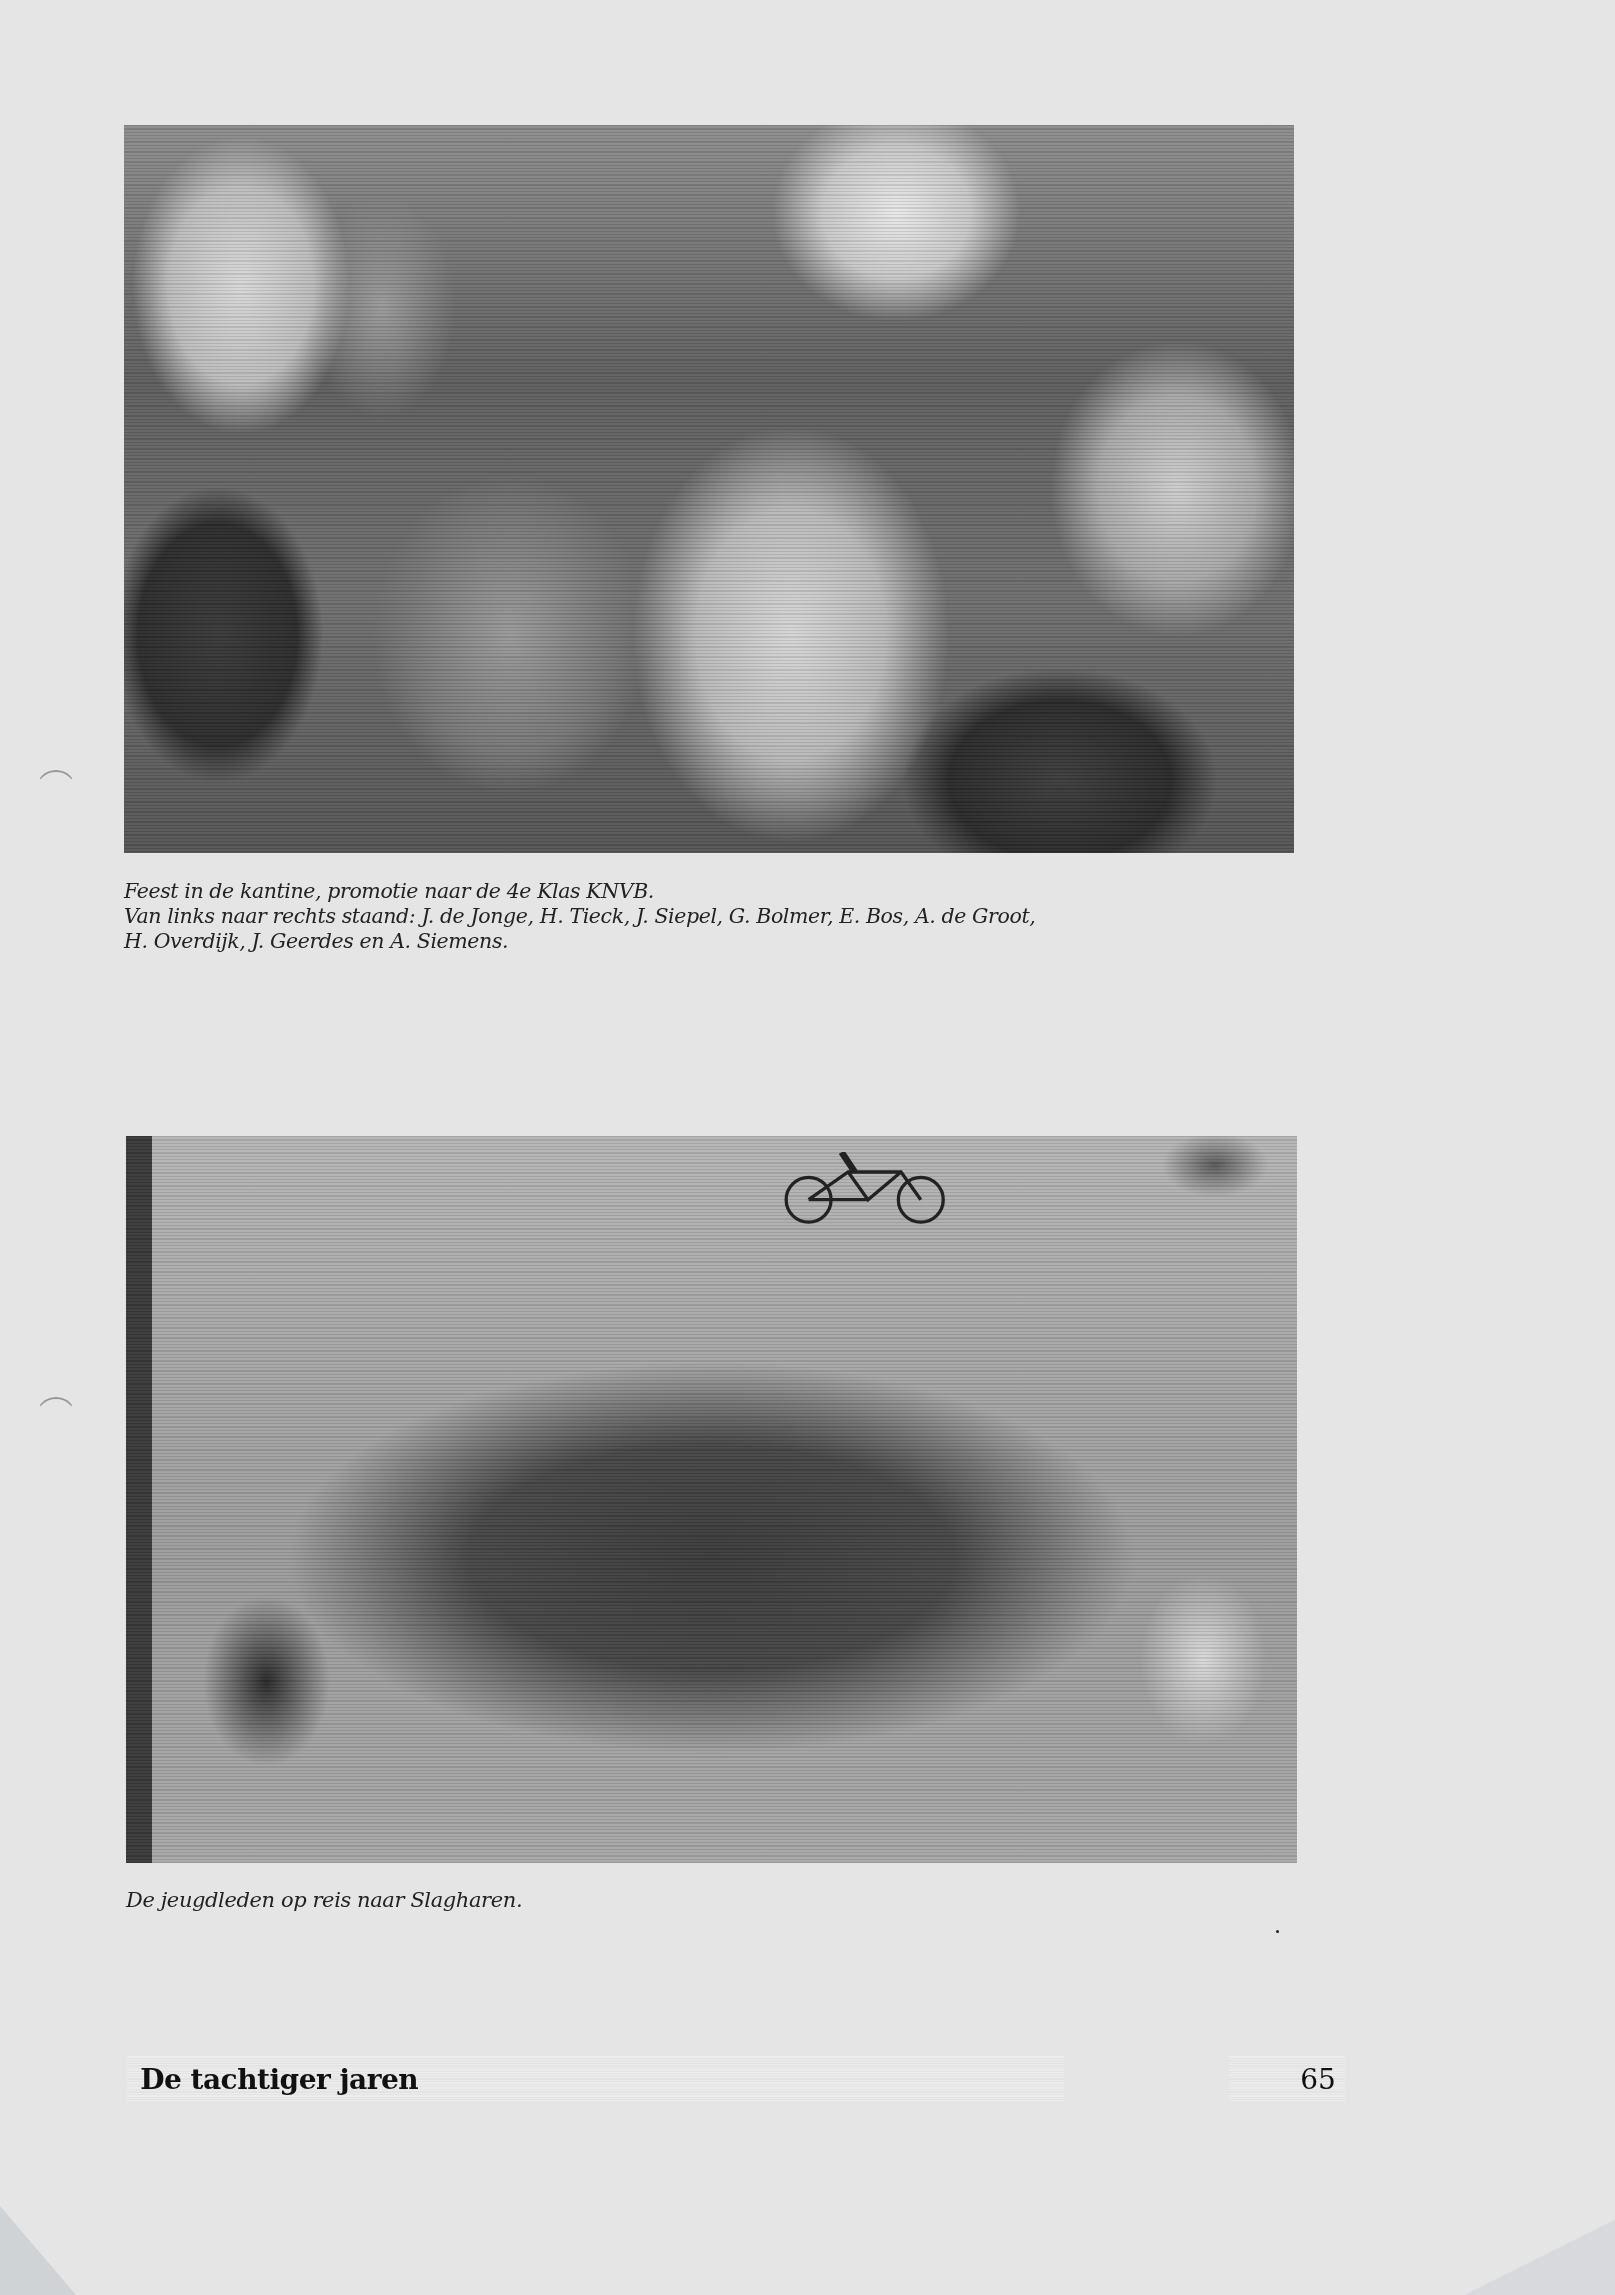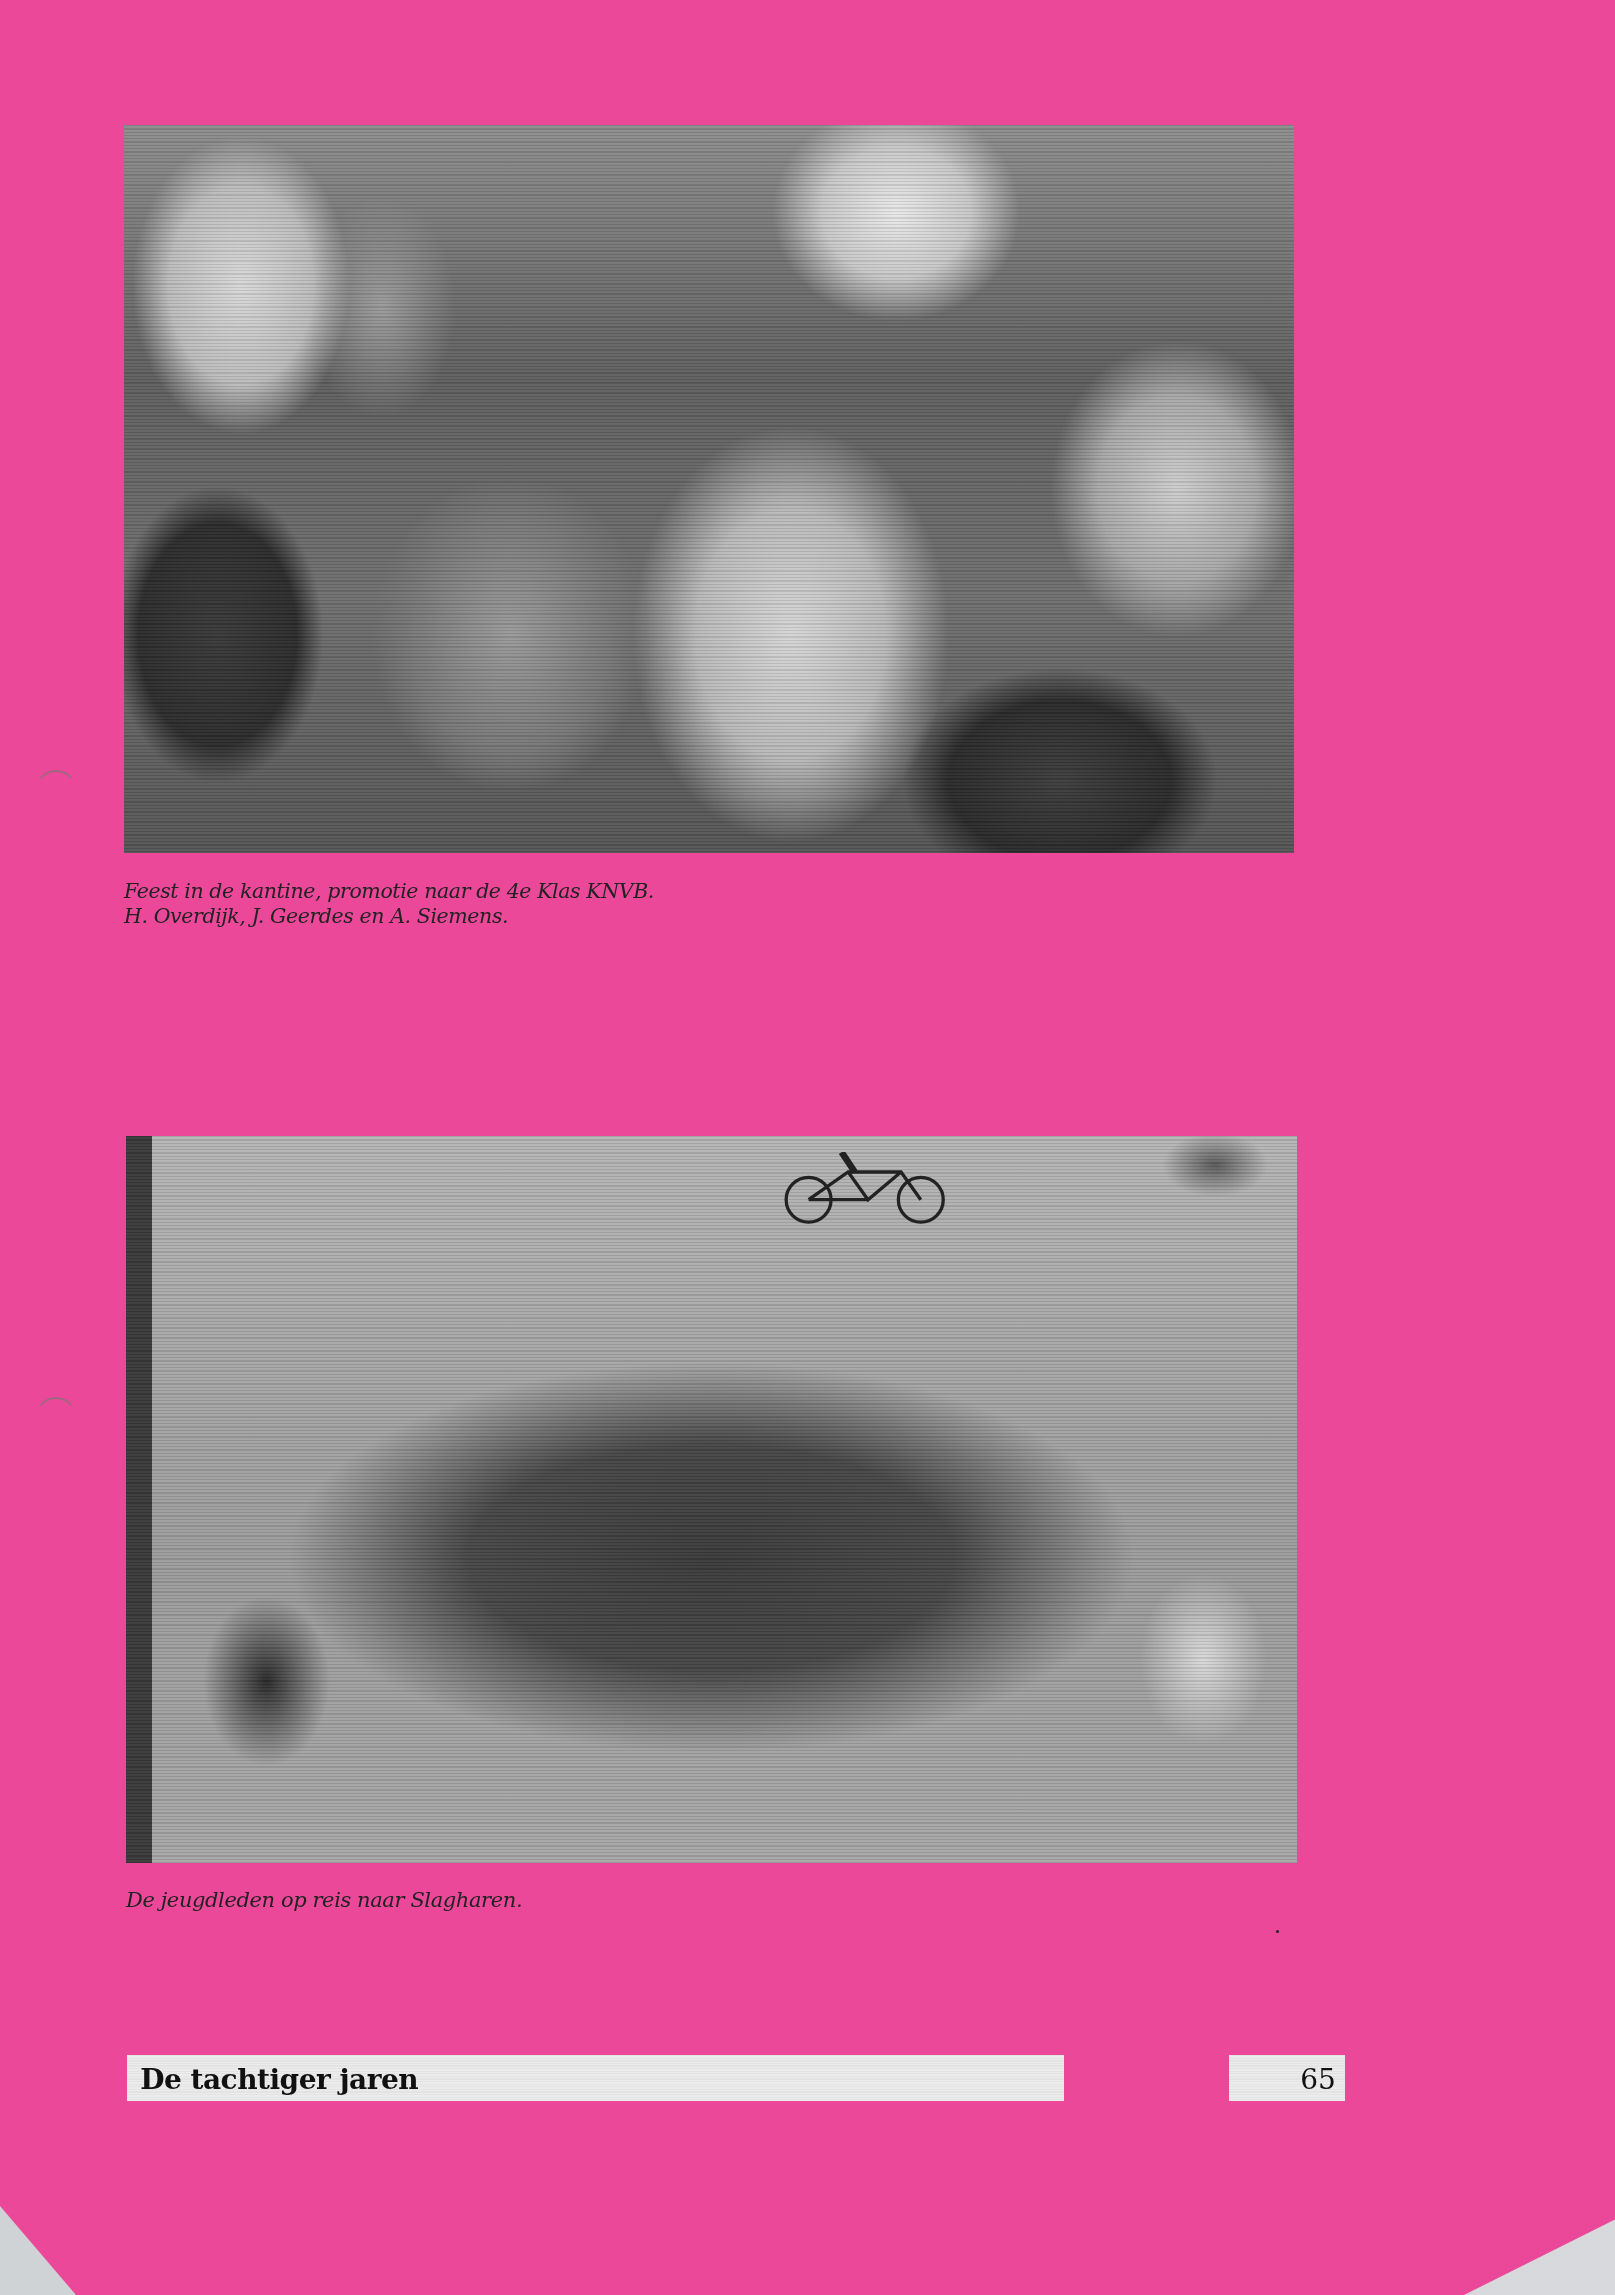--- a/index.html
+++ b/index.html
@@ -4,21 +4,21 @@
   <style>
     html, body { margin: 0; padding: 0; }
     body {
       width: 1616px; height: 2295px;
       background: #fefefe;
       position: relative;
       overflow: hidden;
       font-family: "DejaVu Serif", "Liberation Serif", serif;
       color: #1a1a1a;
     }
-    .page { position: absolute; inset: 0; background: #ec4899; }
+    .page { position: absolute; inset: 0; background: #e5e5e5; }
 
     
     .photo {
       position: absolute;
       overflow: hidden;
       background: #6d6d6d;
     }
     .photo .scanlines {
       position: absolute; inset: 0;
       background: repeating-linear-gradient(to bottom, rgba(0,0,0,0.10) 0 1.3px, rgba(255,255,255,0.03) 1.3px 3.3px);
@@ -130,20 +130,21 @@
 
   <div class="hole-arc" id="hole-1"></div>
   <div class="hole-arc" id="hole-2"></div>
 
   <div class="photo" id="photo-1">
     <div class="scanlines"></div>
   </div>
 
   <p class="caption" id="caption-1">
     <span class="line">Feest in de kantine, promotie naar de 4e Klas KNVB.</span>
+    <span class="line">Van links naar rechts staand: J. de Jonge, H. Tieck, J. Siepel, G. Bolmer, E. Bos, A. de Groot,</span>
     <span class="line">H. Overdijk, J. Geerdes en A. Siemens.</span>
   </p>
 
   <div class="photo" id="photo-2">
     <div class="scanlines"></div>
   </div>
   <svg class="bike" viewBox="0 0 300 110">
     <circle cx="60" cy="72" r="34" fill="none" stroke="#222" stroke-width="5"></circle>
     <circle cx="230" cy="72" r="34" fill="none" stroke="#222" stroke-width="5"></circle>
     <path d="M60 72 L120 30 L200 30 L230 72 M120 30 L150 72 L200 30 M150 72 L60 72" fill="none" stroke="#222" stroke-width="5"></path>

